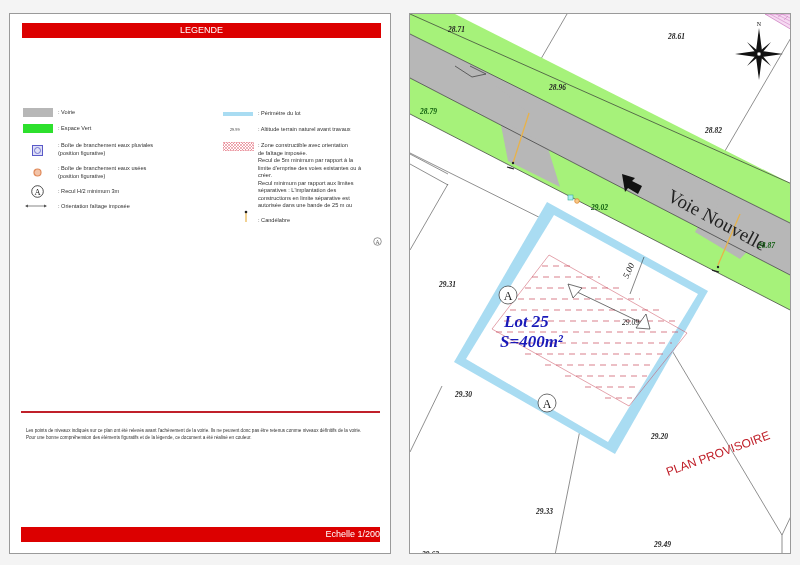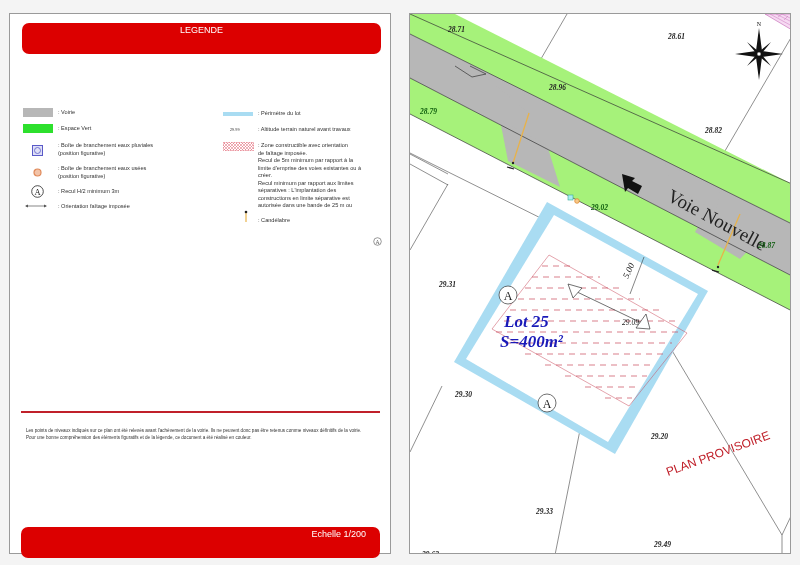--- a/index.html
+++ b/index.html
@@ -1,22 +1,22 @@
 <!DOCTYPE html>
 <html><head>
 <meta charset="utf-8">
 <style>
   html, body { margin:0; padding:0; background:#f4f4f4; }
   body { width:800px; height:565px; position:relative; overflow:hidden; font-family:"Liberation Sans", sans-serif; }
   .page { position:absolute; background:#fff; border:1px solid #9a9a9a; box-sizing:border-box; }
   #legend-page { left:9px; top:13px; width:382px; height:541px; }
   #plan-page { left:409px; top:13px; width:382px; height:541px; overflow:hidden; }
-  .redbar { position:absolute; background:#dc0000; color:#fff; font-size:9px; height:31px; line-height:15px;border-radius:7px; }
+  .redbar { position:absolute; background:#dc0000; color:#fff; font-size:9px; height:15px; line-height:15px; }
   #legend-title { left:12px; top:9px; width:359px; text-align:center; }
-  #scale-bar { left:11px; top:513px; width:359px; text-align:right; box-sizing:border-box; padding-right:14px; }
+  #scale-bar { left:11px; top:513px; width:359px; text-align:right; box-sizing:border-box; }
   #footer-rule { position:absolute; left:11px; top:397px; width:359px; height:2px; background:#c0202a; }
   .note { position:absolute; left:16px; font-size:4.6px; color:#333; white-space:nowrap; }
   .li { position:absolute; font-size:5.6px; color:#333; line-height:7.5px; }
   .swatch { position:absolute; }
   svg text { font-family:"Liberation Serif", serif; }
 </style>
 </head>
 <body>
 
 <div class="page" id="legend-page">

